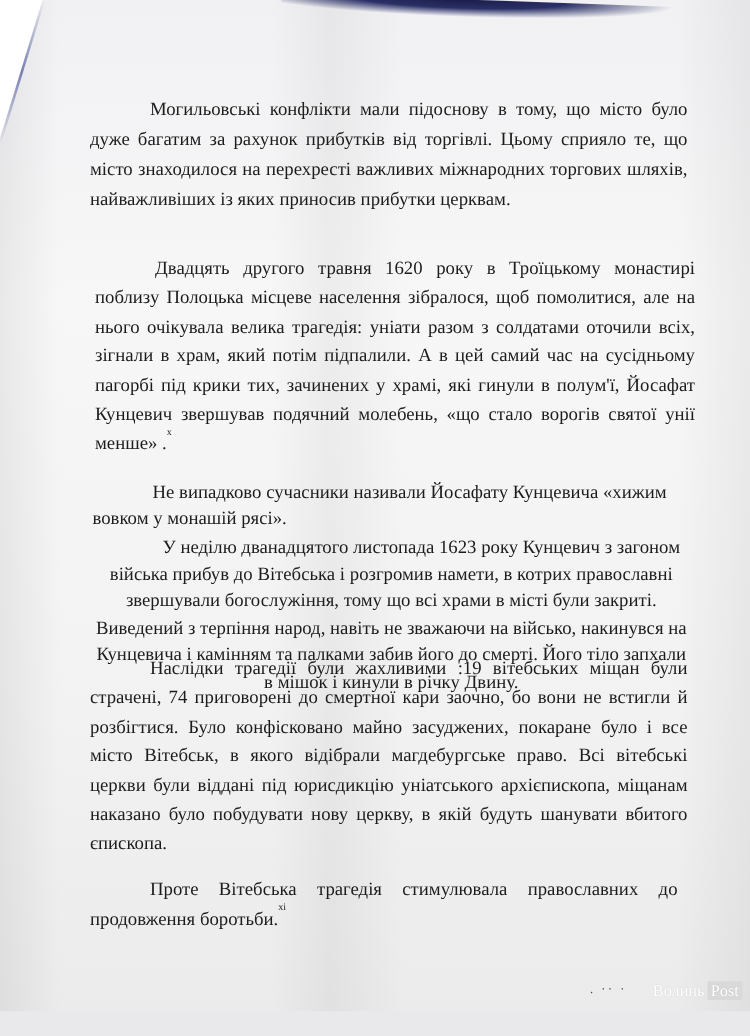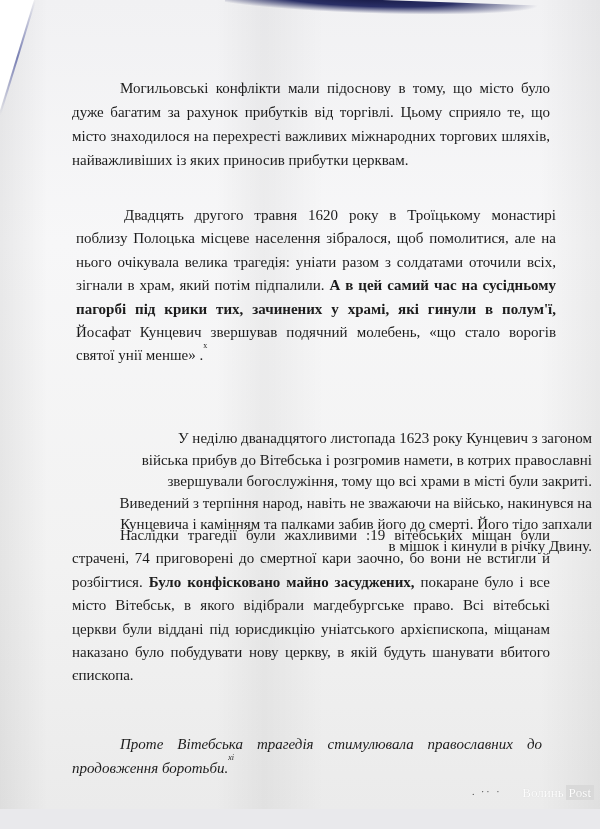--- a/index.html
+++ b/index.html
@@ -27,21 +27,21 @@
     position: absolute; top: 0; left: 225px; width: 315px; height: 14px;
     background: radial-gradient(ellipse at 45% 0%, #1a1d4a 0%, #2a2f66 35%, rgba(40,45,100,0) 70%);
     transform: skewY(2deg);
   }
   .text-block {
     position: absolute; left: 72px; width: 488px;
     color: #1c1c1c; font-size: 15px; line-height: 24px;
     text-align: justify;
   }
   .text-block p { margin: 0; text-indent: 48px; }
-  .b { font-weight: bold; }
+  .b { font-weight: normal; }
   sup { font-size: 8px; vertical-align: top; line-height: 10px; position: relative; top: -3px; }
   .watermark {
     position: absolute; right: 6px; bottom: 8px;
     font-family: "Liberation Serif", serif; font-size: 13px; font-weight: normal; color: #ffffff;
     text-shadow: 0 0 1px rgba(0,0,0,0.15);
   }
   .watermark .post { background: #d9d9d9; padding: 0 3px; margin-left: 2px; }
   .dots { position: absolute; left: 472px; bottom: 12px; font-size: 10px; color: #444; letter-spacing: 2px; }
 </style>
 </head>
@@ -53,30 +53,33 @@
   <div class="top-shadow"></div>
 
   <div class="text-block" style="top:76px; width:478px;">
     <p><span>Могильовські конфлікти мали підоснову в тому, що місто було дуже багатим за рахунок прибутків від торгівлі. Цьому  сприяло те, що місто знаходилося на перехресті важливих міжнародних торгових шляхів, найважливіших із яких приносив прибутки церквам.</span></p>
   </div>
 
   <div class="text-block" style="top:204px; width:480px; left:76px; line-height:23.4px;">
     <p><span>Двадцять другого травня 1620 року в Троїцькому монастирі поблизу Полоцька місцеве населення зібралося, щоб помолитися, але на нього очікувала велика трагедія: уніати разом з солдатами оточили всіх, зігнали в храм, який потім підпалили. </span><span class="b">А в цей самий час на сусідньому пагорбі під крики тих, зачинених у храмі, які гинули в полум'ї,</span><span> Йосафат Кунцевич звершував подячний молебень, «що стало ворогів святої унії менше» .</span><sup>x</sup></p>
   </div>
 
+  <div class="text-block" style="top:384px; width:470px; left:74px; line-height:21px; text-align:left;">
+    <p><span>Не випадково сучасники називали Йосафату Кунцевича «хижим вовком у монашій рясі».</span></p>
+  </div>
 
-  <div class="text-block" style="top:428px; width:478px; left:74px; line-height:21.5px; text-align:right;margin-left:40px;">
+  <div class="text-block" style="top:428px; width:478px; left:74px; line-height:21.5px; text-align:center;">
     <p><span>У неділю дванадцятого листопада 1623 року Кунцевич з загоном війська прибув до Вітебська і розгромив намети, в котрих православні звершували богослужіння, тому що всі храми в місті були закриті. Виведений з терпіння народ, навіть не зважаючи на військо, накинувся на Кунцевича і камінням та палками забив його до смерті. Його тіло запхали в мішок і кинули в річку Двину.</span></p>
   </div>
 
   <div class="text-block" style="top:524px; width:478px; line-height:23.4px;">
     <p><span>Наслідки трагедії були жахливими :19 вітебських міщан були страчені, 74 приговорені до смертної кари заочно, бо вони не встигли й розбігтися. </span><span class="b">Було конфісковано майно засуджених,</span><span> покаране було і все місто Вітебськ, в якого відібрали магдебургське право. Всі вітебські церкви були віддані під юрисдикцію уніатського архієпископа, міщанам наказано було побудувати нову церкву, в якій будуть шанувати вбитого єпископа.</span></p>
   </div>
 
-  <div class="text-block" style="top:732px; width:470px;font-style:italic;">
+  <div class="text-block" style="top:700px; width:470px;">
     <p><span>Проте Вітебська трагедія стимулювала православних до продовження боротьби.</span><sup>xi</sup></p>
   </div>
 
   <div class="dots">. ·· ·</div>
   <div class="watermark">
     <span>Волинь</span><span class="post">Post</span>
   </div>
 </div>
 
 </body></html>

